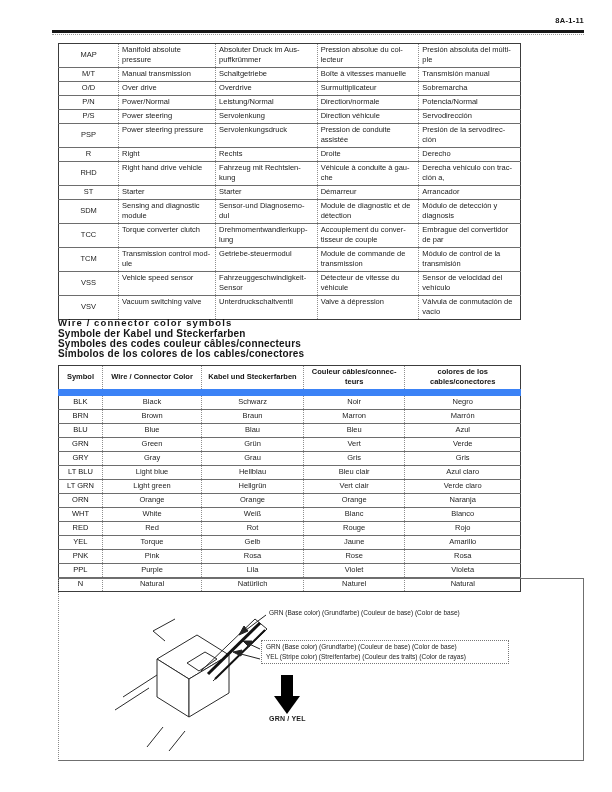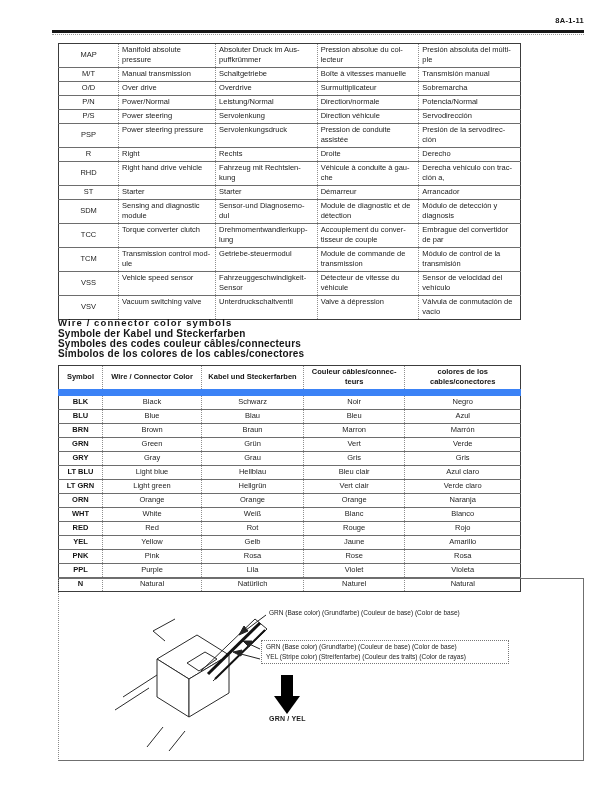--- a/index.html
+++ b/index.html
@@ -41,21 +41,21 @@
   .abbr-table col.c5 { width:22%; }
 
   .heading-block { top:317px; text-align:left; color:#151515; }
   .heading-line1 { font-size:9.5px; font-weight:bold; letter-spacing:1.1px; line-height:12px; }
   .heading-sub { font-size:10px; font-weight:bold; letter-spacing:.2px; line-height:10px; }
 
   .color-table-wrap { top:365px; }
   .color-table td, .color-table th { text-align:center; vertical-align:middle; }
   .color-table th { font-weight:bold; border-top:none; color:#141414; }
   .color-table thead th { border-bottom:7px solid #3b82f6; }
-  .color-table td:first-child { font-weight:bold; color:#141414; }
+  .color-table td:first-child { font-weight:normal; color:#141414; }
   .color-table col.c1 { width:9.5%; }
   .color-table col.c2 { width:21.5%; }
   .color-table col.c3 { width:22%; }
   .color-table col.c4 { width:22%; }
   .color-table col.c5 { width:25%; }
 
   .diagram-box {
     position:absolute; left:58px; top:578px; width:524px; height:181px;
     border:1px solid #6f6f6f; border-left:1px dotted #8a8a8a;
   }
@@ -219,34 +219,34 @@
       </thead>
       <tbody>
           <tr>
             <td>BLK</td>
             <td>Black</td>
             <td>Schwarz</td>
             <td>Noir</td>
             <td>Negro</td>
           </tr>
           <tr>
+            <td>BRN</td>
+            <td>Brown</td>
+            <td>Braun</td>
+            <td>Marron</td>
+            <td>Marrón</td>
+          </tr>
+          <tr>
             <td>BLU</td>
             <td>Blue</td>
             <td>Blau</td>
             <td>Bleu</td>
             <td>Azul</td>
           </tr>
           <tr>
-            <td>BRN</td>
-            <td>Brown</td>
-            <td>Braun</td>
-            <td>Marron</td>
-            <td>Marrón</td>
-          </tr>
-          <tr>
             <td>GRN</td>
             <td>Green</td>
             <td>Grün</td>
             <td>Vert</td>
             <td>Verde</td>
           </tr>
           <tr>
             <td>GRY</td>
             <td>Gray</td>
             <td>Grau</td>
@@ -283,21 +283,21 @@
           </tr>
           <tr>
             <td>RED</td>
             <td>Red</td>
             <td>Rot</td>
             <td>Rouge</td>
             <td>Rojo</td>
           </tr>
           <tr>
             <td>YEL</td>
-            <td>Yellow</td>
+            <td>Torque</td>
             <td>Gelb</td>
             <td>Jaune</td>
             <td>Amarillo</td>
           </tr>
           <tr>
             <td>PNK</td>
             <td>Pink</td>
             <td>Rosa</td>
             <td>Rose</td>
             <td>Rosa</td>

